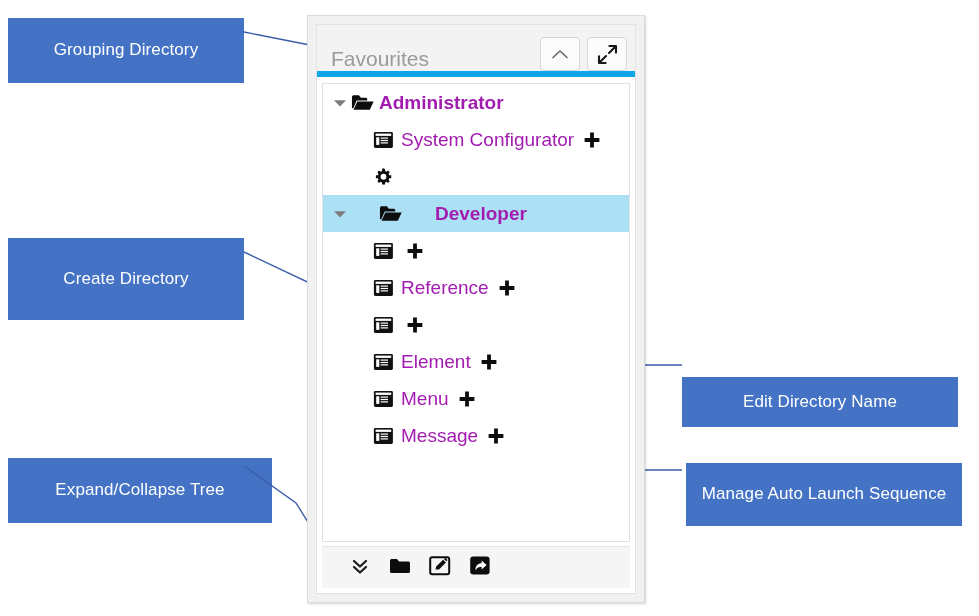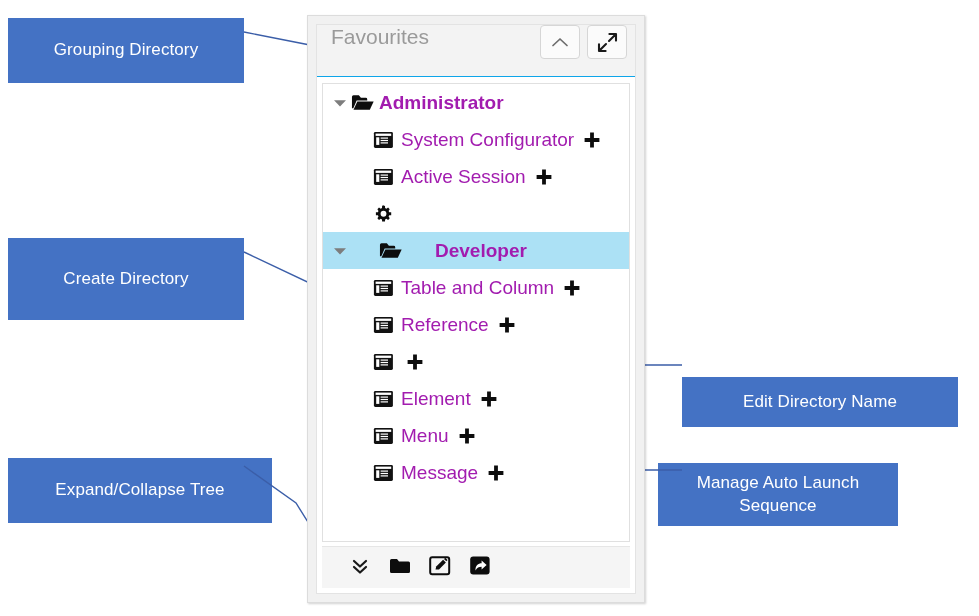--- a/index.html
+++ b/index.html
@@ -27,21 +27,21 @@
     font-size: 17px;
     line-height: 1.32;
     letter-spacing: .1px;
     box-sizing: border-box;
     padding: 12px 8px;
   }
   #callout-grouping   { left: 8px;   top: 18px;  width: 236px; height: 65px; }
   #callout-create     { left: 8px;   top: 238px; width: 236px; height: 82px; }
   #callout-expand     { left: 8px;   top: 458px; width: 264px; height: 65px; }
   #callout-edit       { left: 682px; top: 377px; width: 276px; height: 50px; }
-  #callout-launch     { left: 658px; top: 463px; width: 240px; height: 63px; }
+  #callout-launch     { left: 686px; top: 463px; width: 276px; height: 63px; }
 
   
   #connectors {
     position: absolute;
     left: 0; top: 0;
     width: 979px; height: 616px;
     pointer-events: none;
   }
 
   
@@ -64,23 +64,23 @@
     border: 1px solid #e3e3e3;
     box-sizing: border-box;
     display: flex;
     flex-direction: column;
   }
 
   
   .panel-header {
     height: 52px;
     background: #f3f3f3;
-    border-bottom: 1px solid #0ea5e9;
-    display: flex;
-    align-items: flex-start;
+    border-bottom: 6px solid #0ea5e9;
+    display: flex;
+    align-items: flex-end;
     padding: 0 8px 0 14px;
     box-sizing: border-box;
     flex: 0 0 auto;
   }
   .panel-title {
     flex: 1 1 auto;
     font-size: 21px;
     color: #9a9a9a;
     font-weight: 400;
     white-space: nowrap;
@@ -257,39 +257,20 @@
           <span class="tree-label">System Configurator</span>
           <span class="plus-badge">
             <svg width="18" height="18" viewBox="0 0 18 18">
               <path d="M7.1 1.6 L10.9 1.6 L10.9 7.1 L16.4 7.1 L16.4 10.9 L10.9 10.9 L10.9 16.4 L7.1 16.4 L7.1 10.9 L1.6 10.9 L1.6 7.1 L7.1 7.1 Z" fill="#0d0d0d"></path>
             </svg>
           </span>
         </div>
         <div class="tree-row child">
           <span class="twisty empty"></span>
           <span class="node-icon">
-            <svg width="21" height="18" viewBox="0 0 21 18">
-              <rect x="0.9" y="0.9" width="19" height="16" rx="1.4" fill="#111111"></rect>
-              <rect x="2.6" y="2.6" width="15.6" height="2.3" fill="#ffffff"></rect>
-              <rect x="3.2" y="6.3" width="3.1" height="7.6" fill="#ffffff"></rect>
-              <rect x="7.6" y="6.5" width="7.4" height="1.2" fill="#ffffff"></rect>
-              <rect x="7.6" y="8.9" width="7.4" height="1.2" fill="#ffffff"></rect>
-              <rect x="7.6" y="11.3" width="7.4" height="1.2" fill="#ffffff"></rect>
-            </svg>
-          </span>
-          <span class="tree-label">Active Session</span>
-          <span class="plus-badge">
-            <svg width="18" height="18" viewBox="0 0 18 18">
-              <path d="M7.1 1.6 L10.9 1.6 L10.9 7.1 L16.4 7.1 L16.4 10.9 L10.9 10.9 L10.9 16.4 L7.1 16.4 L7.1 10.9 L1.6 10.9 L1.6 7.1 L7.1 7.1 Z" fill="#0d0d0d"></path>
-            </svg>
-          </span>
-        </div>
-        <div class="tree-row child">
-          <span class="twisty empty"></span>
-          <span class="node-icon">
             <svg width="20" height="20" viewBox="0 0 20 20">
               <path d="M10 1.2 L12 2.1 L12.1 4.1 L13.4 4.7 L15.1 3.6 L16.7 5.2 L15.6 6.9 L16.2 8.2 L18.2 8.3 L18.2 11.2 L16.2 11.3 L15.6 12.6 L16.7 14.3 L15.1 15.9 L13.4 14.8 L12.1 15.4 L12 17.4 L9.1 17.4 L9 15.4 L7.7 14.8 L6 15.9 L4.4 14.3 L5.5 12.6 L4.9 11.3 L2.9 11.2 L2.9 8.3 L4.9 8.2 L5.5 6.9 L4.4 5.2 L6 3.6 L7.7 4.7 L9 4.1 L9.1 2.1 Z" fill="#0d0d0d"></path>
               <circle cx="10.5" cy="9.75" r="2.9" fill="#ffffff"></circle>
             </svg>
           </span>
         </div>
         <div class="tree-row folder selected">
           <span class="twisty">
             <svg width="14" height="10" viewBox="0 0 14 10">
               <path d="M1 2.2 L13 2.2 L7 8.6 Z" fill="#7d7d7d"></path>
@@ -308,21 +289,20 @@
           <span class="node-icon">
             <svg width="21" height="18" viewBox="0 0 21 18">
               <rect x="0.9" y="0.9" width="19" height="16" rx="1.4" fill="#111111"></rect>
               <rect x="2.6" y="2.6" width="15.6" height="2.3" fill="#ffffff"></rect>
               <rect x="3.2" y="6.3" width="3.1" height="7.6" fill="#ffffff"></rect>
               <rect x="7.6" y="6.5" width="7.4" height="1.2" fill="#ffffff"></rect>
               <rect x="7.6" y="8.9" width="7.4" height="1.2" fill="#ffffff"></rect>
               <rect x="7.6" y="11.3" width="7.4" height="1.2" fill="#ffffff"></rect>
             </svg>
           </span>
-          <span class="tree-label">Table and Column</span>
           <span class="plus-badge">
             <svg width="18" height="18" viewBox="0 0 18 18">
               <path d="M7.1 1.6 L10.9 1.6 L10.9 7.1 L16.4 7.1 L16.4 10.9 L10.9 10.9 L10.9 16.4 L7.1 16.4 L7.1 10.9 L1.6 10.9 L1.6 7.1 L7.1 7.1 Z" fill="#0d0d0d"></path>
             </svg>
           </span>
         </div>
         <div class="tree-row child">
           <span class="twisty empty"></span>
           <span class="node-icon">
             <svg width="21" height="18" viewBox="0 0 21 18">

